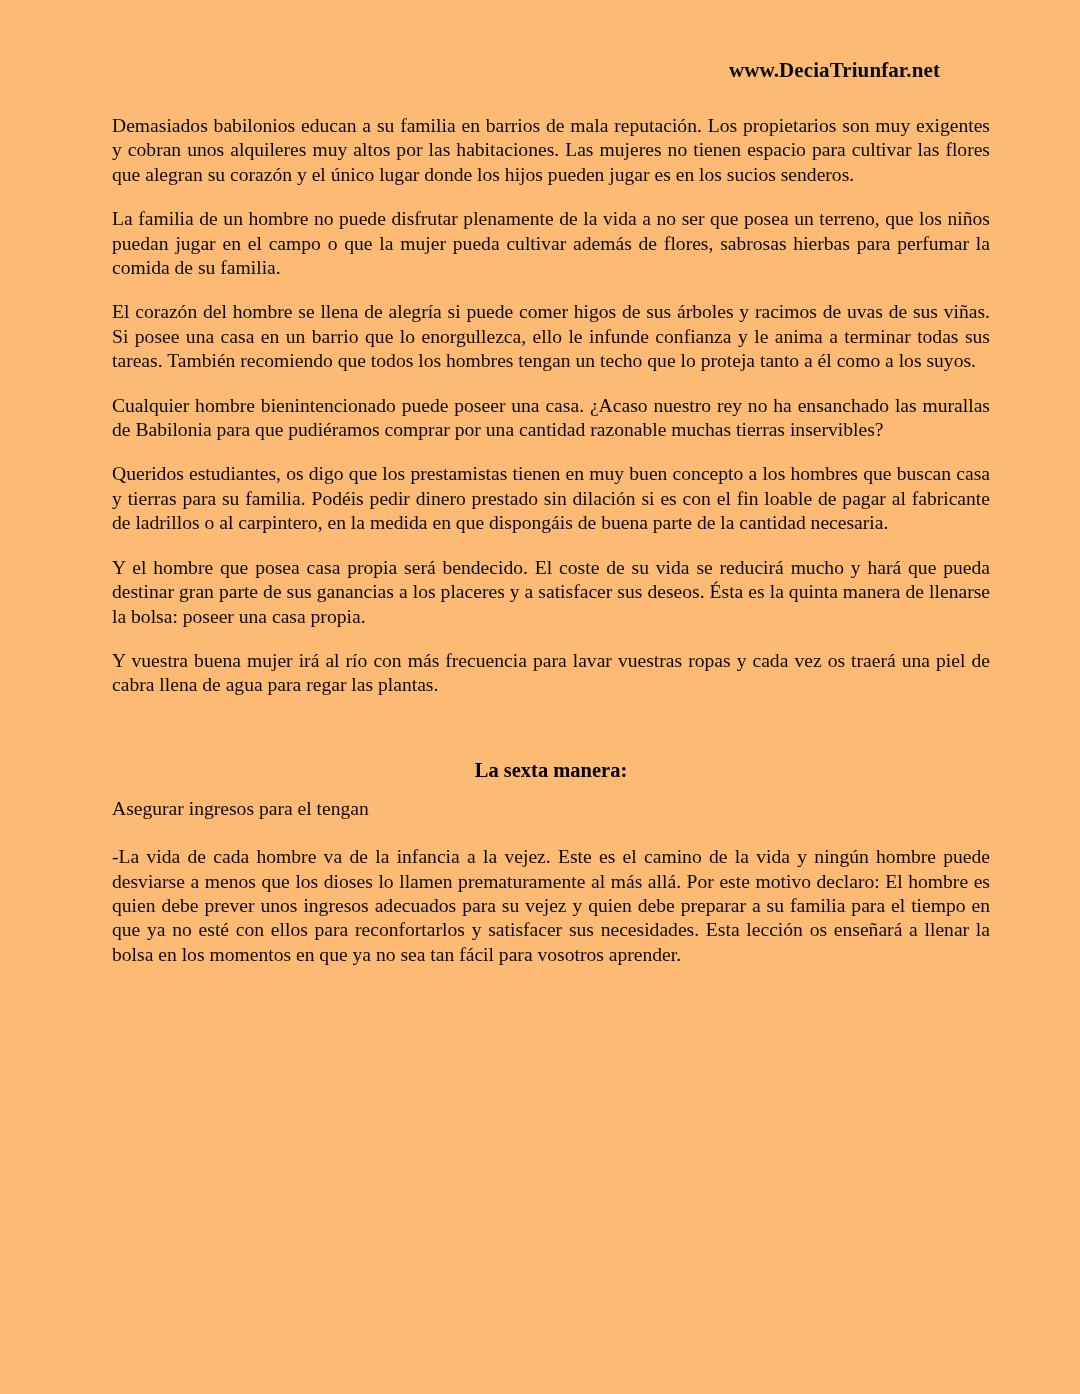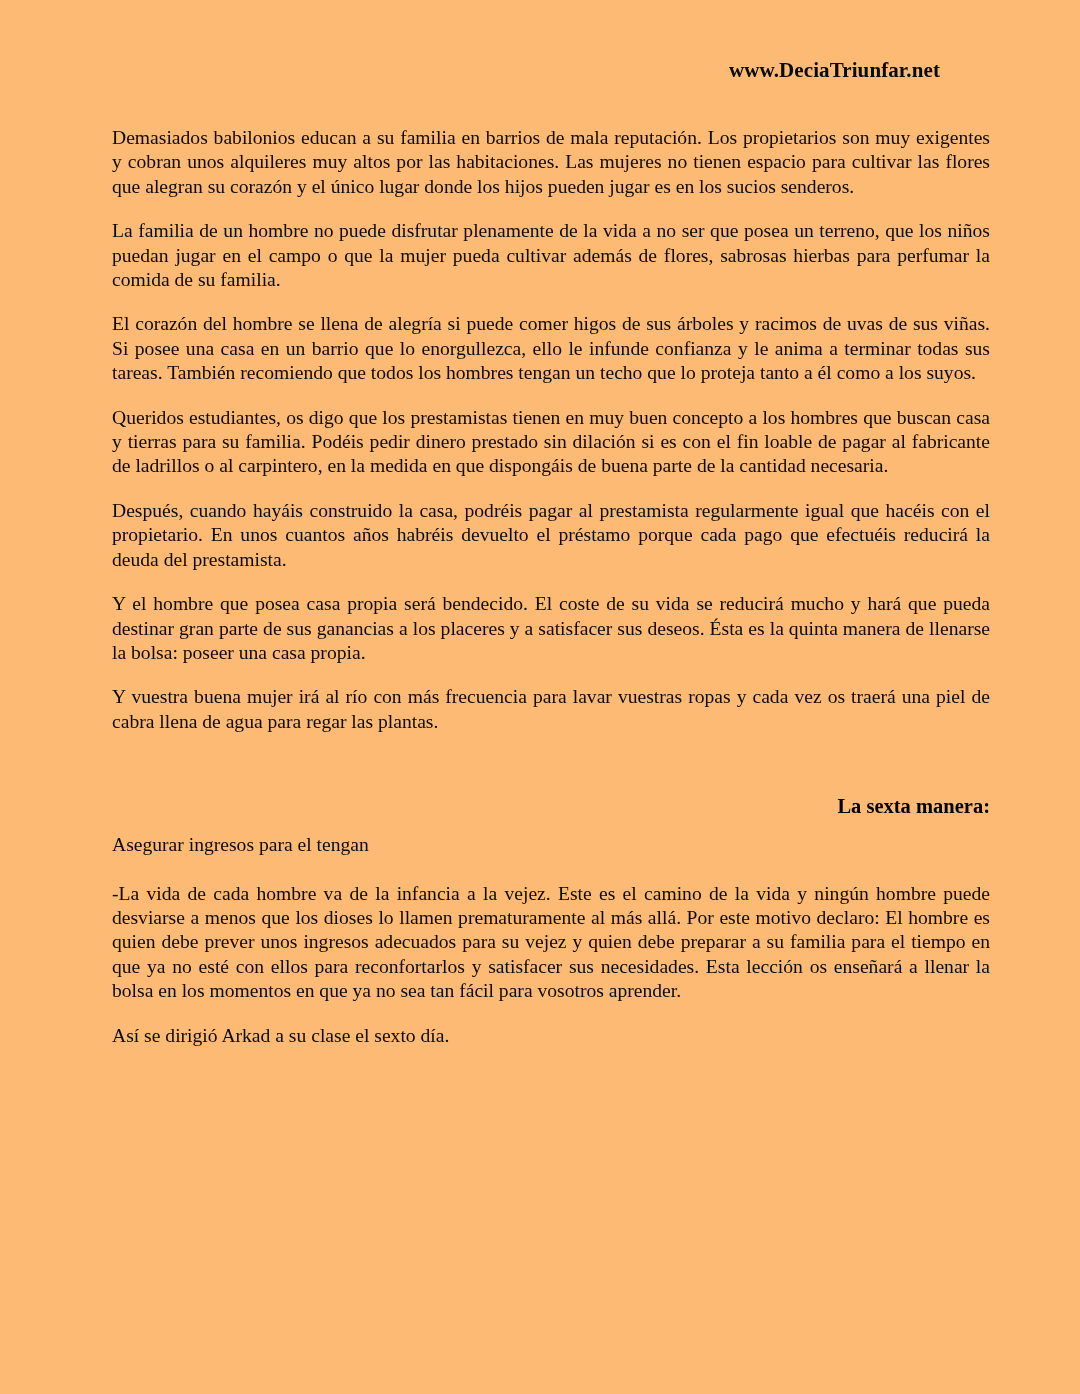--- a/index.html
+++ b/index.html
@@ -31,21 +31,20 @@
     font-weight: bold;
     font-size: 21px;
     letter-spacing: 0.1px;
     color: #0a0a0a;
   }
   .content {
     position: absolute;
     top: 114px;
     left: 112px;
     width: 878px;
-    margin-top: 12px;
   }
   p.para {
     margin: 0 0 20px 0;
     font-size: 19.6px;
     line-height: 24.4px;
     text-align: justify;
     text-justify: inter-word;
     color: #0b0b0b;
     hyphens: none;
   }
@@ -54,21 +53,21 @@
   }
   .section-gap {
     height: 40px;
   }
   h2.section-heading {
     margin: 0 0 14px 0;
     font-size: 20.5px;
     line-height: 25px;
     font-weight: bold;
     color: #000000;
-    text-align: right;
+    text-align: center;
   }
   p.subheading {
     margin: 0 0 24px 0;
     font-size: 19.6px;
     line-height: 24.4px;
     text-align: left;
     color: #0b0b0b;
   }
   .page-number {
     position: absolute;
@@ -86,30 +85,29 @@
 
 <div class="page">
 
   <div class="header">www.DeciaTriunfar.net</div>
 
   <div class="content">
 
     <p class="para">Demasiados babilonios educan a su familia en barrios de mala reputación. Los propietarios son muy exigentes y cobran unos alquileres muy altos por las habitaciones. Las mujeres no tienen espacio para cultivar las flores que alegran su corazón y el único lugar donde los hijos pueden jugar es en los sucios senderos.</p>
     <p class="para">La familia de un hombre no puede disfrutar plenamente de la vida a no ser que posea un terreno, que los niños puedan jugar en el campo o que la mujer pueda cultivar además de flores, sabrosas hierbas para perfumar la comida de su familia.</p>
     <p class="para">El corazón del hombre se llena de alegría si puede comer higos de sus árboles y racimos de uvas de sus viñas. Si posee una casa en un barrio que lo enorgullezca, ello le infunde confianza y le anima a terminar todas sus tareas. También recomiendo que todos los hombres tengan un techo que lo proteja tanto a él como a los suyos.</p>
+    <p class="para">Cualquier hombre bienintencionado puede poseer una casa. ¿Acaso nuestro rey no ha ensanchado las murallas de Babilonia para que pudiéramos comprar por una cantidad razonable muchas tierras inservibles?</p>
     <p class="para">Queridos estudiantes, os digo que los prestamistas tienen en muy buen concepto a los hombres que buscan casa y tierras para su familia. Podéis pedir dinero prestado sin dilación si es con el fin loable de pagar al fabricante de ladrillos o al carpintero, en la medida en que dispongáis de buena parte de la cantidad necesaria.</p>
-    <p class="para">Después, cuando hayáis construido la casa, podréis pagar al prestamista regularmente igual que hacéis con el propietario. En unos cuantos años habréis devuelto el préstamo porque cada pago que efectuéis reducirá la deuda del prestamista.</p>
     <p class="para">Y el hombre que posea casa propia será bendecido. El coste de su vida se reducirá mucho y hará que pueda destinar gran parte de sus ganancias a los placeres y a satisfacer sus deseos. Ésta es la quinta manera de llenarse la bolsa: poseer una casa propia.</p>
     <p class="para">Y vuestra buena mujer irá al río con más frecuencia para lavar vuestras ropas y cada vez os traerá una piel de cabra llena de agua para regar las plantas.</p>
 
     <div class="section-gap"></div>
 
     <h2 class="section-heading">La sexta manera:</h2>
 
     <p class="subheading">Asegurar ingresos para el tengan</p>
 
     <p class="para">-La vida de cada hombre va de la infancia a la vejez. Este es el camino de la vida y ningún hombre puede desviarse a menos que los dioses lo llamen prematuramente al más allá. Por este motivo declaro: El hombre es quien debe prever unos ingresos adecuados para su vejez y quien debe preparar a su familia para el tiempo en que ya no esté con ellos para reconfortarlos y satisfacer sus necesidades. Esta lección os enseñará a llenar la bolsa en los momentos en que ya no sea tan fácil para vosotros aprender.</p>
-    <p class="para">Así se dirigió Arkad a su clase el sexto día.</p>
 
   </div>
 
 
 </div>
 
 </body></html>

